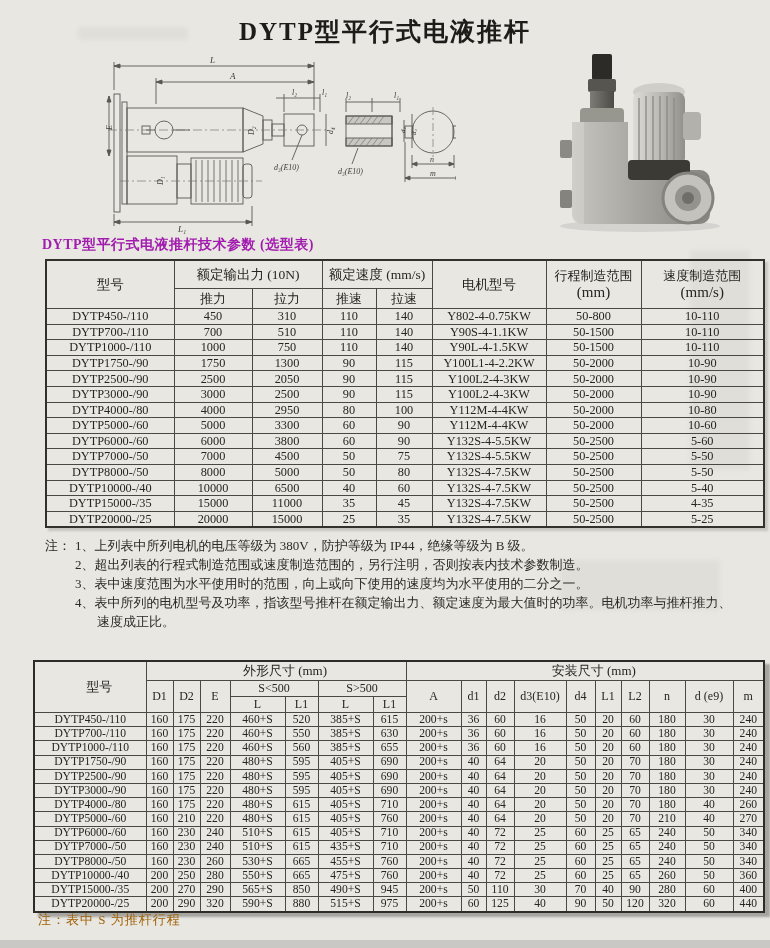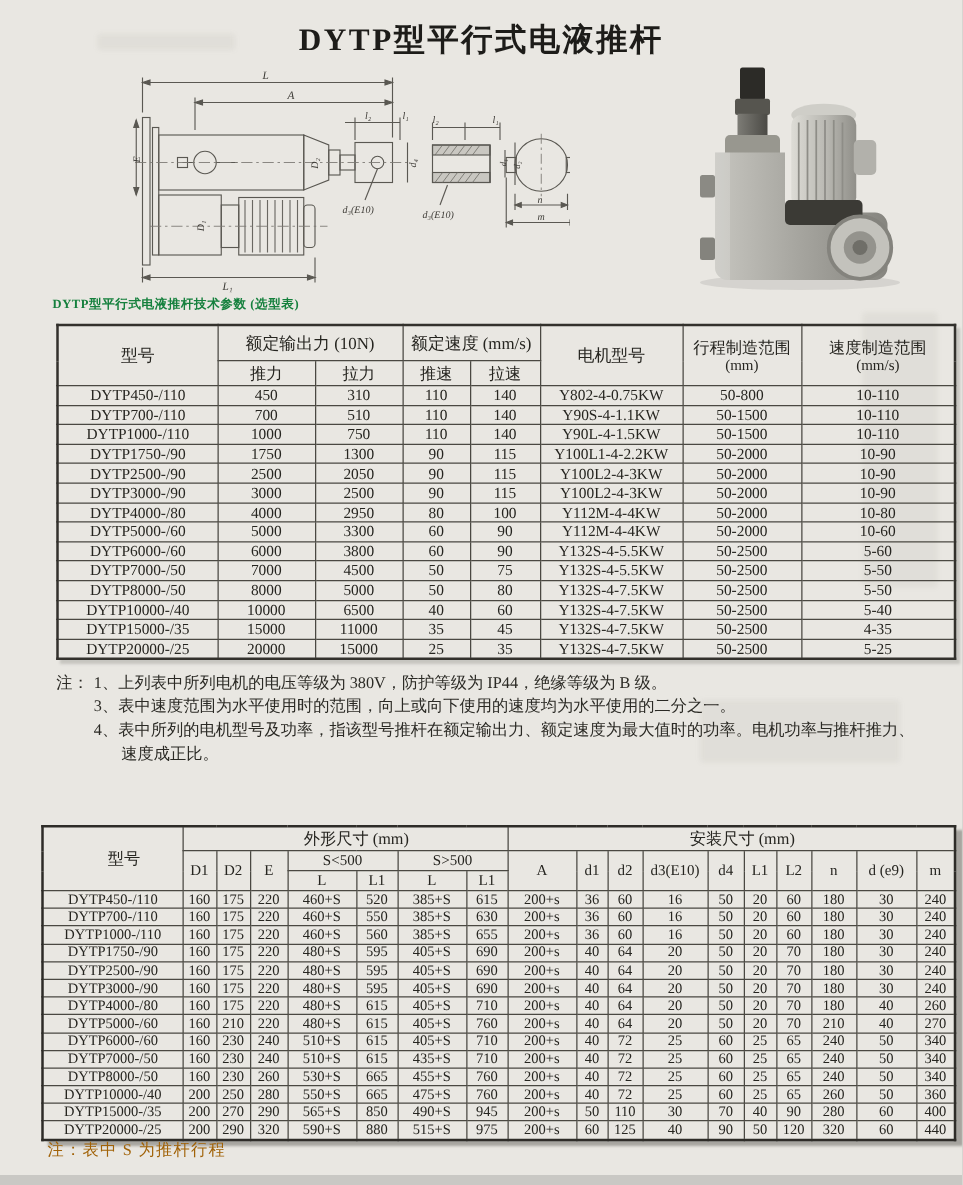--- a/index.html
+++ b/index.html
@@ -9,39 +9,39 @@
     background-color:#e9e7e2;
     font-family:"Liberation Serif","DejaVu Serif",serif;
     color:#2b2a26;overflow:hidden;
   }
   .ghost{position:absolute;background:rgba(110,108,102,0.07);filter:blur(2px);border-radius:3px;}
 
   .page-title{
     position:absolute;top:15px;left:0;width:100%;text-align:center;
     font-size:25px;font-weight:bold;letter-spacing:2px;color:#1d1c19;
   }
-  .section-title{position:absolute;font-size:10px;font-weight:bold;color:#15803d;letter-spacing:0.5px;}
+  .section-title{position:absolute;font-size:14px;font-weight:bold;color:#a21caf;letter-spacing:0.5px;}
   #sec1{left:42px;top:236px;}
   #sec2{left:33px;top:631px;}
 
   svg text{font-family:"Liberation Serif","DejaVu Serif",serif;}
   .drawing{position:absolute;left:106px;top:52px;}
   .photo{position:absolute;left:540px;top:52px;}
 
   .tbl{border-collapse:collapse;table-layout:fixed;background:transparent;}
   .tbl th,.tbl td{
     border:1px solid #4a4842;text-align:center;vertical-align:middle;
     padding:0;font-weight:normal;color:#262520;overflow:hidden;white-space:nowrap;
   }
   .t1-wrap{position:absolute;left:45px;top:259px;width:718px;}
   .t1-wrap .tbl{width:718px;border:2px solid #33312c;box-shadow:3px 3px 2px rgba(120,118,112,0.3);}
   .t1-wrap tr.h1 th{height:27px;font-size:13.5px;}
   .t1-wrap tr.h2 th{height:19px;font-size:13px;}
   .t1-wrap td{height:14.6px;font-size:12.3px;line-height:1;}
-  .t1-wrap .unit2{display:block;font-size:12px;line-height:1.1;text-align:center;}
+  .t1-wrap .unit2{display:block;font-size:15px;line-height:1.1;text-align:center;}
   .t1-wrap .lbl2{display:block;font-size:13px;line-height:1.2;}
 
   .t2-wrap{position:absolute;left:33px;top:660px;width:730px;}
   .t2-wrap .tbl{width:730px;border:2px solid #2e2c28;box-shadow:5px 4px 2px rgba(100,98,92,0.5);}
   .t2-wrap tr.g th{height:17px;font-size:13px;padding-left:18px;}
   .t2-wrap tr.s th{height:14px;font-size:12px;}
   .t2-wrap tr.u th{height:13px;font-size:12px;}
   .t2-wrap td{height:13.2px;font-size:11.6px;line-height:1;}
 
   .notes{position:absolute;left:45px;top:536px;width:695px;font-size:13px;line-height:19px;color:#2b2a25;}
@@ -411,20 +411,21 @@
             <td>5-25</td>
           </tr>
         </tbody>
     </table>
   </div>
 
   <div class="notes">
     <span class="prefix">注：</span>
     <div class="items" id="notes-items">
         <div class="item">1、上列表中所列电机的电压等级为 380V，防护等级为 IP44，绝缘等级为 B 级。</div>
+        <div class="item">2、超出列表的行程式制造范围或速度制造范围的，另行注明，否则按表内技术参数制造。</div>
         <div class="item">3、表中速度范围为水平使用时的范围，向上或向下使用的速度均为水平使用的二分之一。</div>
         <div class="item">4、表中所列的电机型号及功率，指该型号推杆在额定输出力、额定速度为最大值时的功率。电机功率与推杆推力、速度成正比。</div>
       </div>
   </div>
 
 
   <div class="t2-wrap">
     <table class="tbl">
       <colgroup>
         <col style="width:112px">

